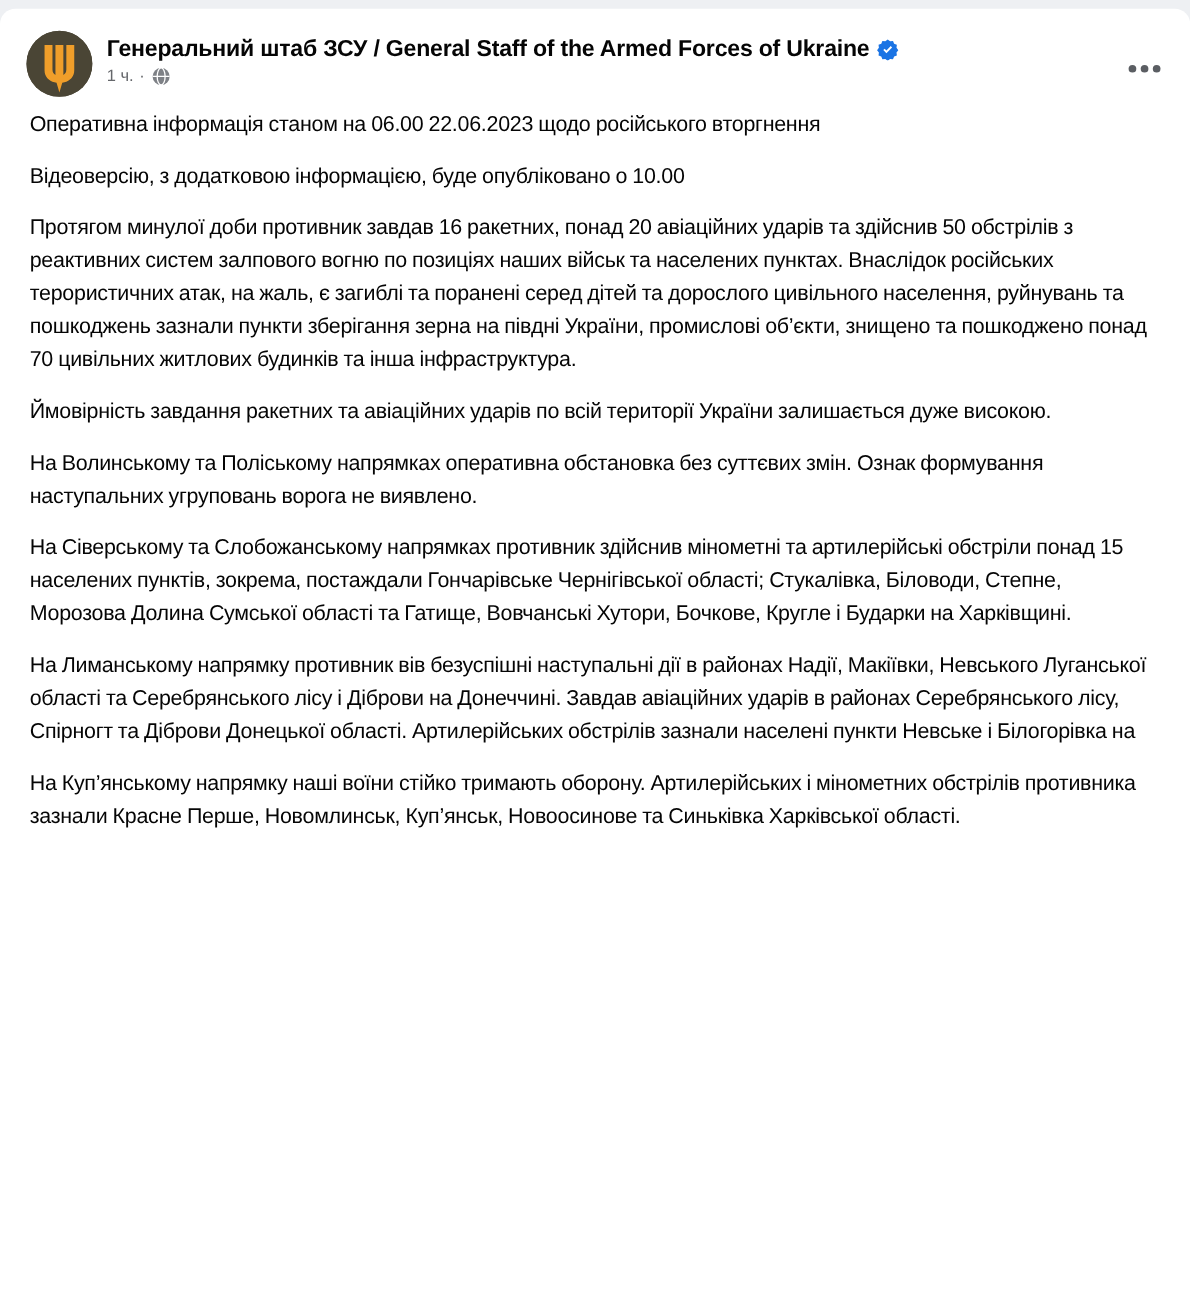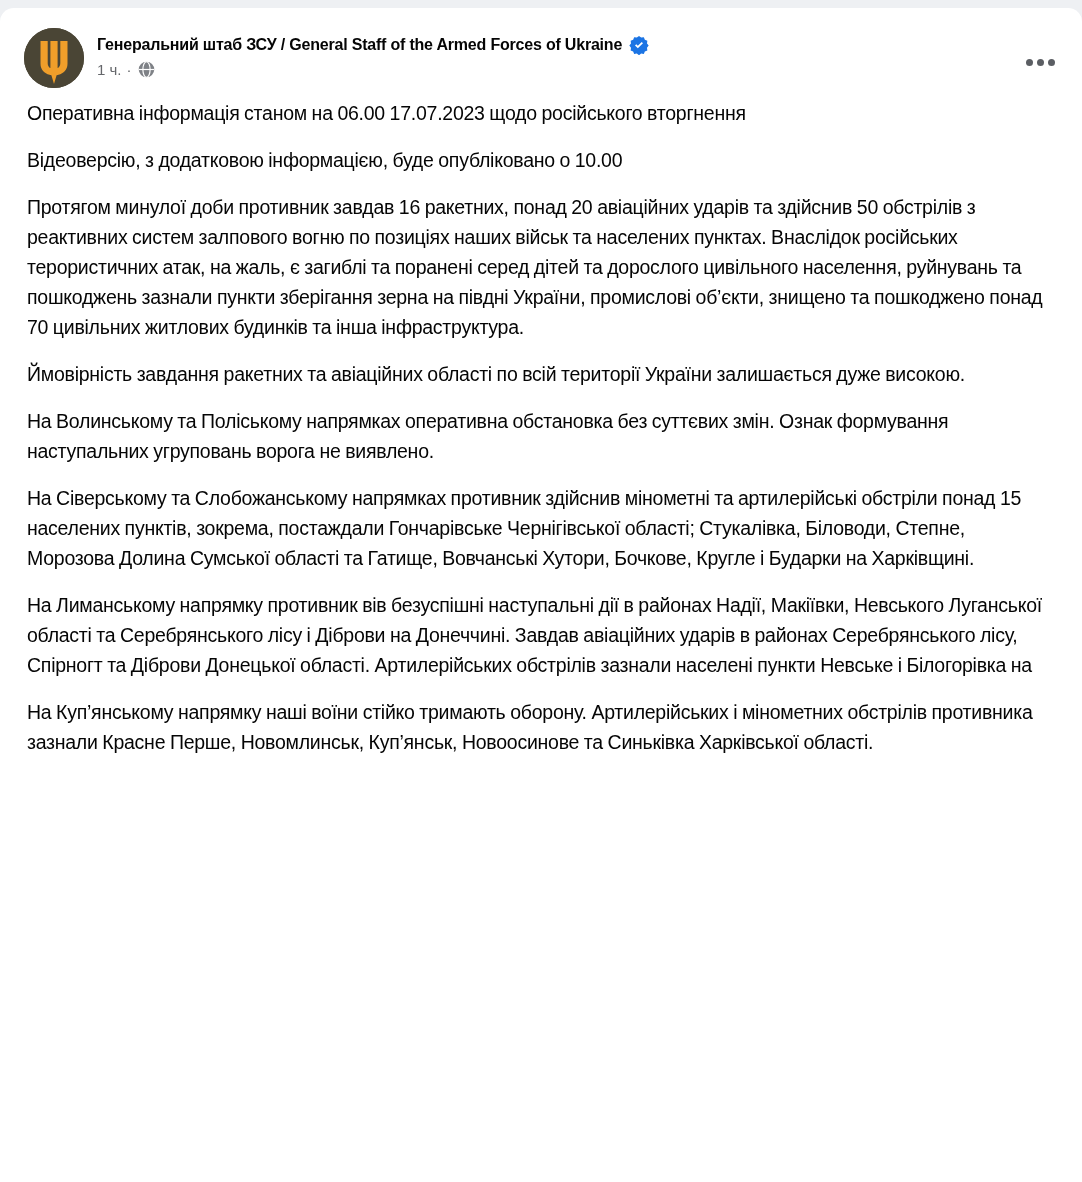--- a/index.html
+++ b/index.html
@@ -41,21 +41,21 @@
     padding-top: 6px;
     flex: 1 1 auto;
     min-width: 0;
   }
   .name-row {
     display: flex;
     align-items: center;
     gap: 7px;
   }
   .page-name {
-    font-size: 16px;
+    font-size: 21px;
     font-weight: 700;
     color: #050505;
     letter-spacing: -0.2px;
     line-height: 22px;
     white-space: nowrap;
     cursor: pointer;
   }
   .verified-badge { display: inline-flex; flex: 0 0 auto; }
   .verified-badge svg { width: 20px; height: 20px; display: block; }
   .meta-row {
@@ -143,23 +143,23 @@
 
     <div class="more-btn">
       <span class="more-dot"></span>
       <span class="more-dot"></span>
       <span class="more-dot"></span>
     </div>
 
   </div>
 
   <div class="post-body">
-      <p class="post-paragraph">Оперативна інформація станом на 06.00 17.07.2023 щодо російського вторгнення</p>
+      <p class="post-paragraph">Оперативна інформація станом на 06.00 22.06.2023 щодо російського вторгнення</p>
       <p class="post-paragraph">Відеоверсію, з додатковою інформацією, буде опубліковано о 10.00</p>
       <p class="post-paragraph">Протягом минулої доби противник завдав 16 ракетних, понад 20 авіаційних ударів та здійснив 50 обстрілів з реактивних систем залпового вогню по позиціях наших військ та населених пунктах. Внаслідок російських терористичних атак, на жаль, є загиблі та поранені серед дітей та дорослого цивільного населення, руйнувань та пошкоджень зазнали пункти зберігання зерна на півдні України, промислові об’єкти, знищено та пошкоджено понад 70 цивільних житлових будинків та інша інфраструктура.</p>
-      <p class="post-paragraph">Ймовірність завдання ракетних та авіаційних області по всій території України залишається дуже високою.</p>
+      <p class="post-paragraph">Ймовірність завдання ракетних та авіаційних ударів по всій території України залишається дуже високою.</p>
       <p class="post-paragraph">На Волинському та Поліському напрямках оперативна обстановка без суттєвих змін. Ознак формування наступальних угруповань ворога не виявлено.</p>
       <p class="post-paragraph">На Сіверському та Слобожанському напрямках противник здійснив мінометні та артилерійські обстріли понад 15 населених пунктів, зокрема, постаждали Гончарівське Чернігівської області; Стукалівка, Біловоди, Степне, Морозова Долина Сумської області та Гатище, Вовчанські Хутори, Бочкове, Кругле і Бударки на Харківщині.</p>
       <p class="post-paragraph">На Лиманському напрямку противник вів безуспішні наступальні дії в районах Надії, Макіївки, Невського Луганської області та Серебрянського лісу і Діброви на Донеччині. Завдав авіаційних ударів в районах Серебрянського лісу, Спірногт та Діброви Донецької області. Артилерійських обстрілів зазнали населені пункти Невське і Білогорівка на</p>
       <p class="post-paragraph">На Куп’янському напрямку наші воїни стійко тримають оборону. Артилерійських і мінометних обстрілів противника зазнали Красне Перше, Новомлинськ, Куп’янськ, Новоосинове та Синьківка Харківської області.</p>
     </div>
 
 </div>
 
 </body></html>

